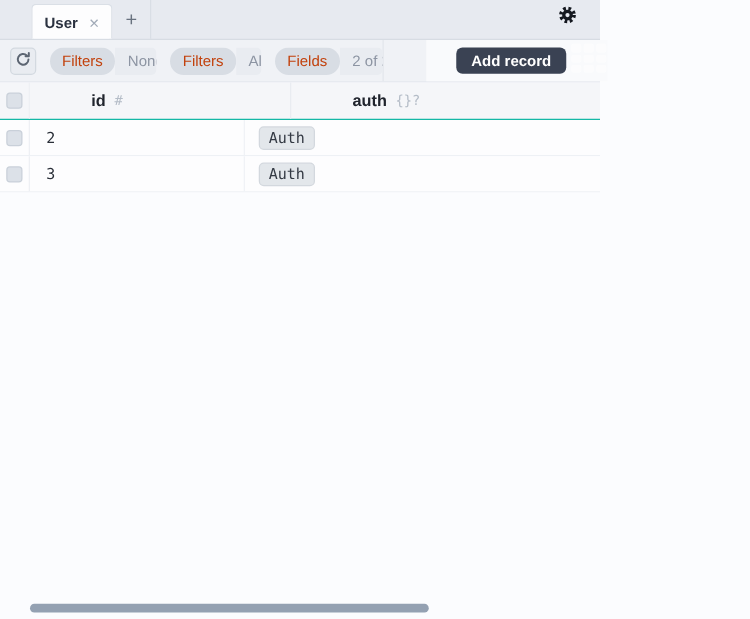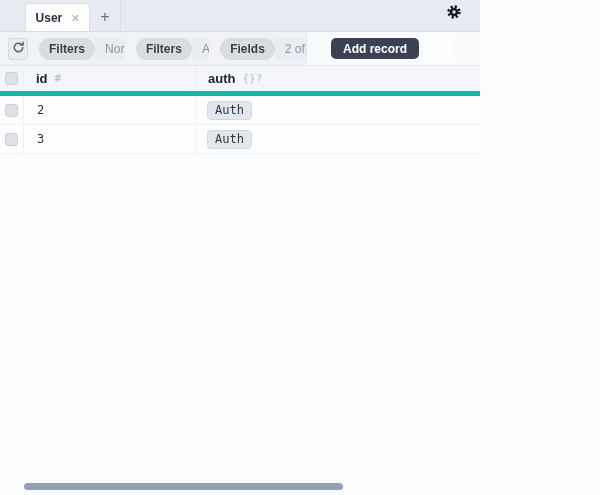--- a/index.html
+++ b/index.html
@@ -58,43 +58,44 @@
     border: 1px solid #d3d9e0; background: #e9ecf1; border-radius: 4px;
     display: flex; align-items: center; justify-content: center;
     cursor: pointer; padding: 0;
   }
   .seg-group {
     display: flex; height: 22px;
     border-radius: 4px; overflow: hidden;
     font-size: 12px; cursor: pointer;
   }
   .seg { display: flex; align-items: center; padding: 0 10px; white-space: nowrap; }
-  .seg-dark { background: #d8dde4; color: #404040; font-weight: bold; border-radius: 11px; }
+  .seg-dark { background: #d8dde4; color: #c2410c; font-weight: normal; border-radius: 11px; }
   .seg-light { background: #e9ecf1; color: #8d95a3; }
   .toolbar-right {
     flex: 1; background: #f9fafc;
     display: flex; align-items: center; gap: 3px;
     padding-left: 24px;
+    margin-left: 34px;
   }
   .add-record {
     background: #3a4253; color: #ffffff;
     font-family: "Liberation Sans", sans-serif;
     font-weight: bold; font-size: 12px;
     border: none; border-radius: 5px;
     height: 21px; padding: 0 12px;
     cursor: pointer; white-space: nowrap;
   }
   .ghost-grid { opacity: 0.55; margin-top: 2px; }
 
   
   .grid-header {
     height: 30px; flex: 0 0 auto;
     background: #f5f6f9;
-    border-bottom: 5px solid #14b8a6;
-    display: flex; align-items: stretch;
+    border-bottom: 1px solid #14b8a6;
+    display: flex; align-items: stretch; gap: 37px;
   }
   .cell-check {
     width: 24px; flex: 0 0 auto;
     display: flex; align-items: center; justify-content: center;
     border-right: 1px solid #eef0f4;
   }
   .checkbox {
     width: 13px; height: 13px;
     background: #dce1e8; border: 1px solid #c9d0d9; border-radius: 3px;
     cursor: pointer;

